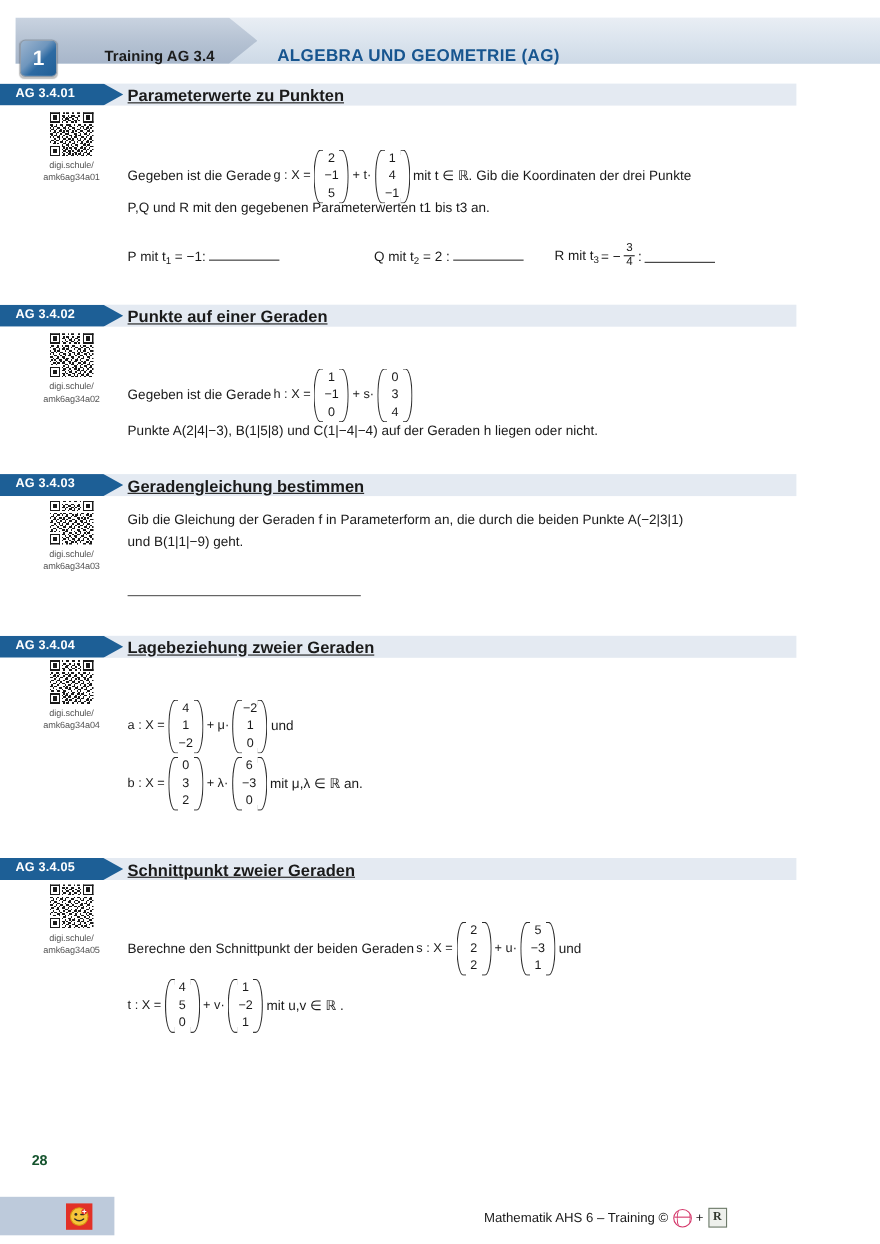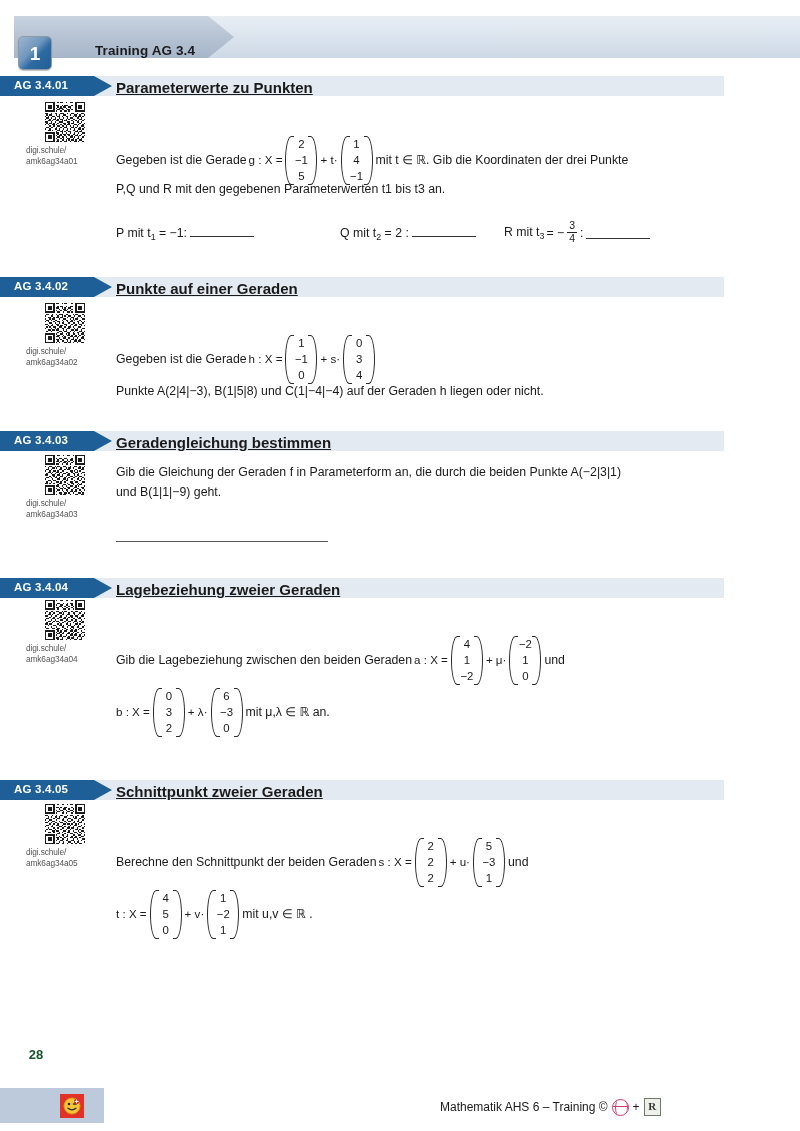--- a/index.html
+++ b/index.html
@@ -111,21 +111,21 @@
     color: #1a1a1a;
     z-index: 3;
     text-decoration: underline;
   }
 
   
   .qr-block {
     position: absolute;
     left: 26px;
     width: 78px;
-    text-align: left;
+    text-align: center;
   }
   .qr-img {
     width: 40px; height: 40px;
     margin: 0 auto;
     display: block;
   }
   .qr-caption {
     font-size: 8.3px;
     color: #555555;
     line-height: 1.32;
@@ -279,20 +279,21 @@
   }
 </style>
 </head>
 <body>
 
 <div class="page-header">
   <div class="header-bg"></div>
   <div class="header-chevron"></div>
   <div class="header-num-badge">1</div>
   <div class="header-training-label">Training AG 3.4</div>
+  <div class="header-chapter-title">ALGEBRA UND GEOMETRIE (AG)</div>
 </div>
 
 <div class="exercise" style="top:76px">
   <div class="ex-barrow">
     <div class="ex-bar-bg"></div>
     <div class="ex-tag"></div>
     <div class="ex-tag-label">AG 3.4.01</div>
     <div class="ex-title">Parameterwerte zu Punkten</div>
   </div>
   <div class="qr-block" style="top:26px">
@@ -1237,21 +1238,20 @@
       </g>
     </svg>
     <div class="qr-caption">
       <div>digi.schule/</div>
       <div>amk6ag34a04</div>
     </div>
   </div>
 
   <div class="ex-body" style="top:58px; width:660px;">
     <span class="inline-eq">
-      <span>Gib die Lagebeziehung zwischen den beiden Geraden</span>
       <span class="mathish">a : X =</span>
       <span class="vec">
         <span class="vrow">4</span>
         <span class="vrow">1</span>
         <span class="vrow">−2</span>
       </span>
       <span class="mathish">+ μ·</span>
       <span class="vec">
         <span class="vrow">−2</span>
         <span class="vrow">1</span>

